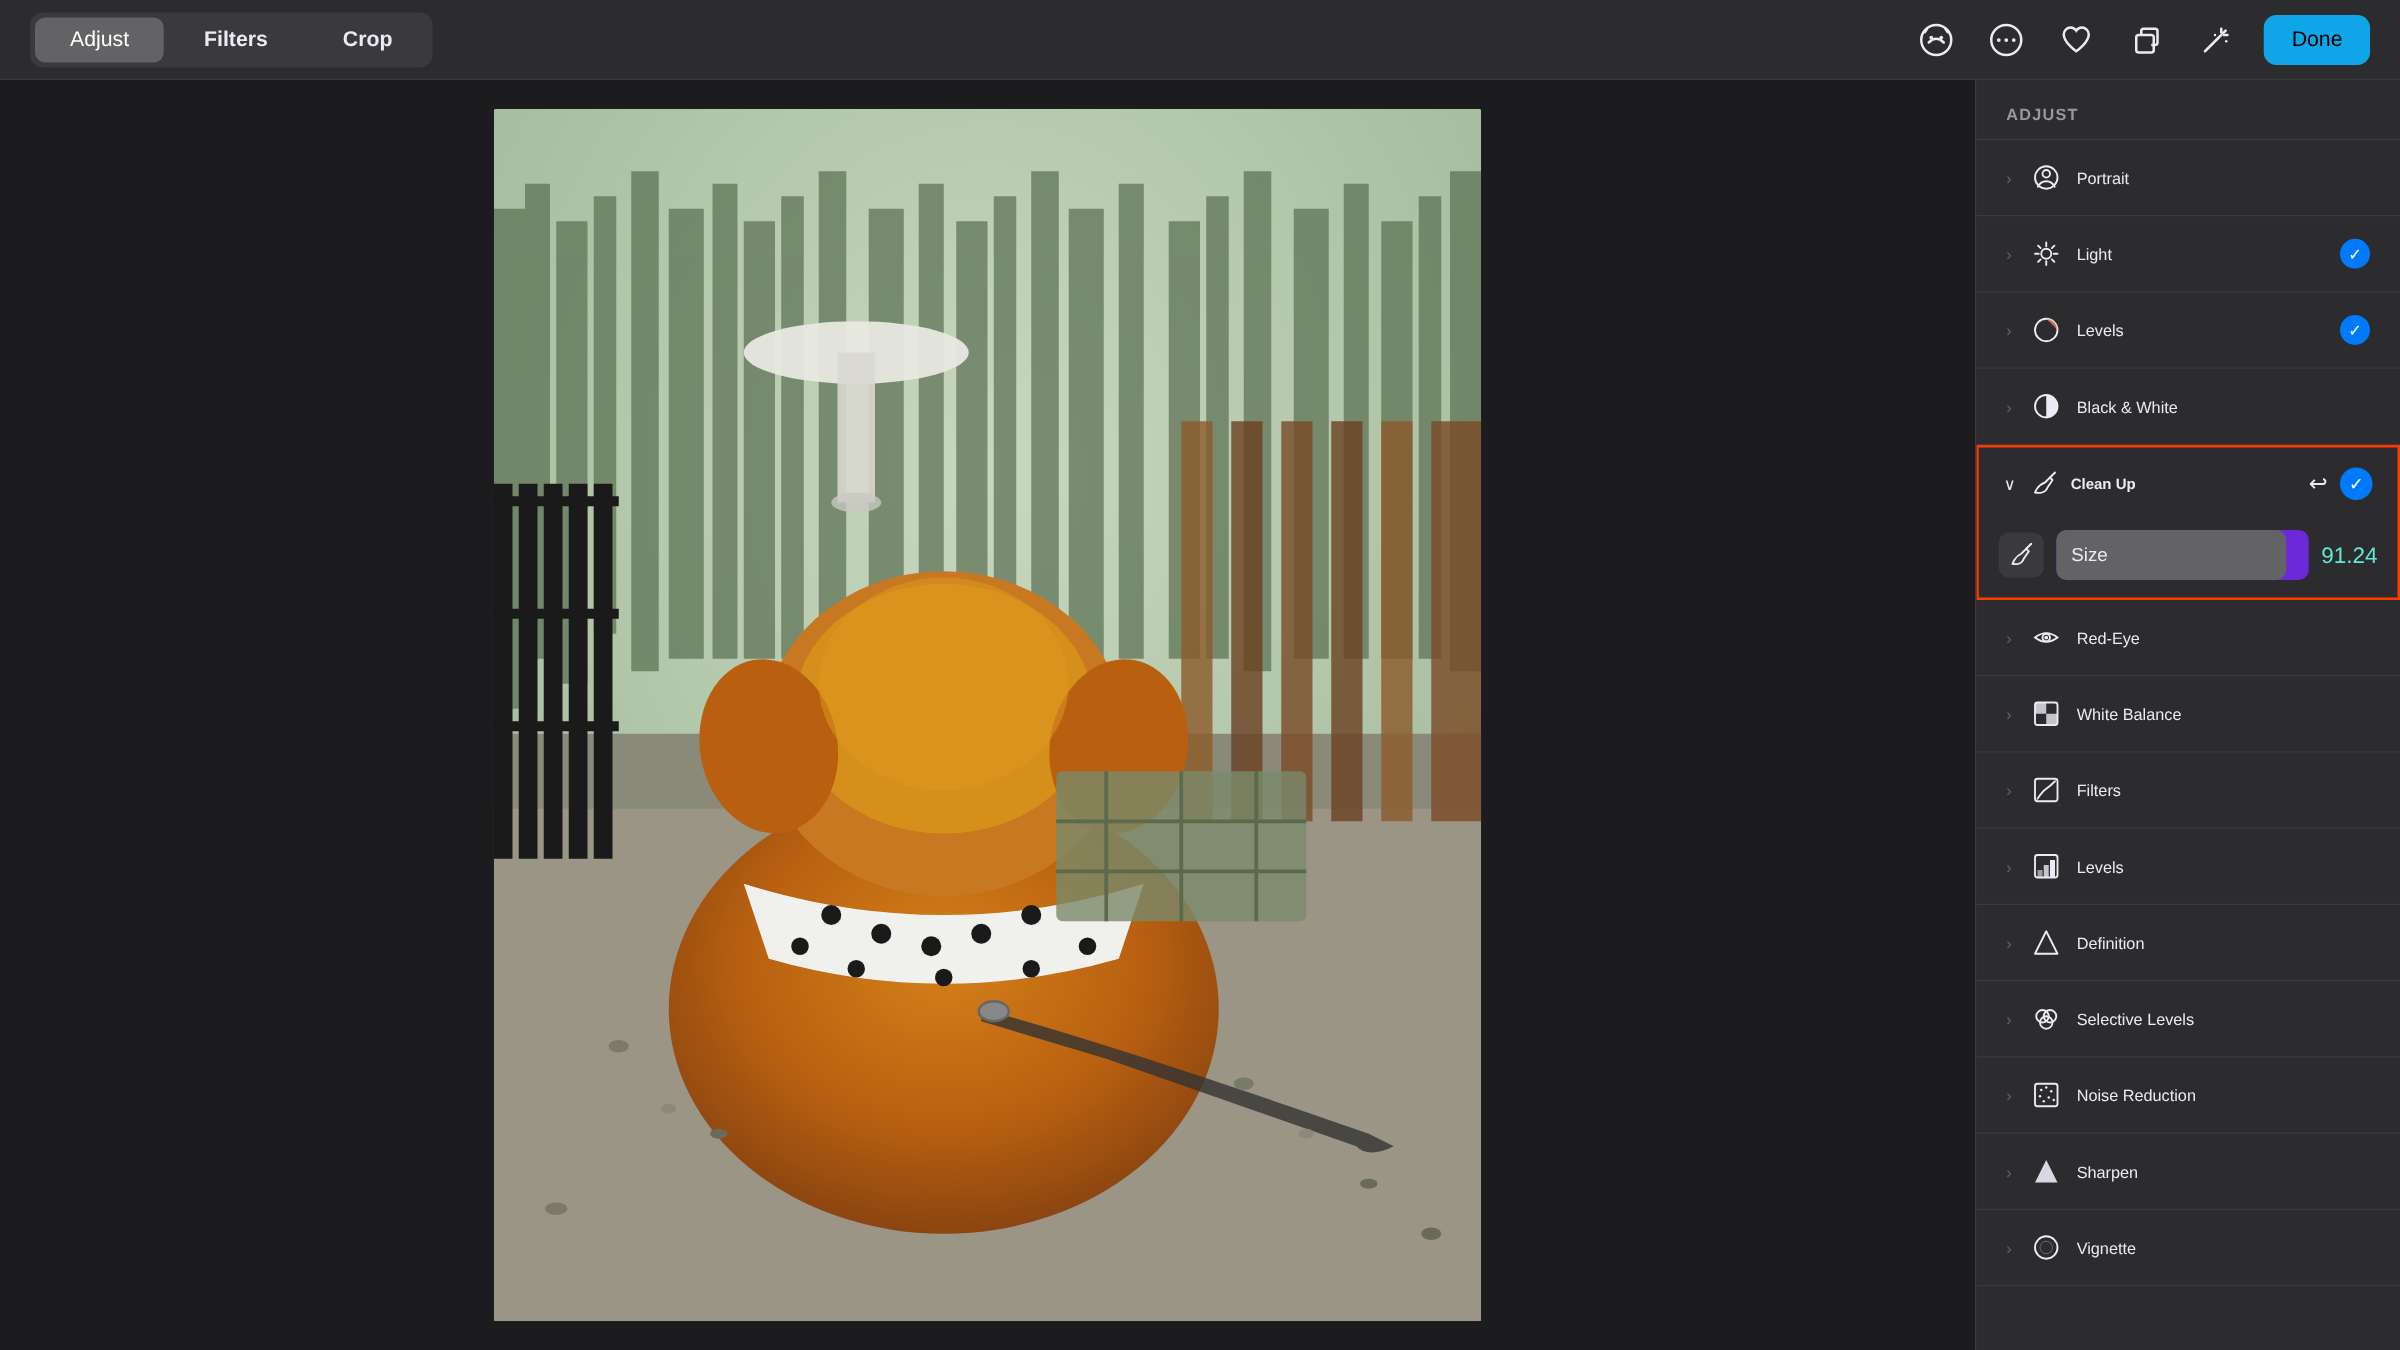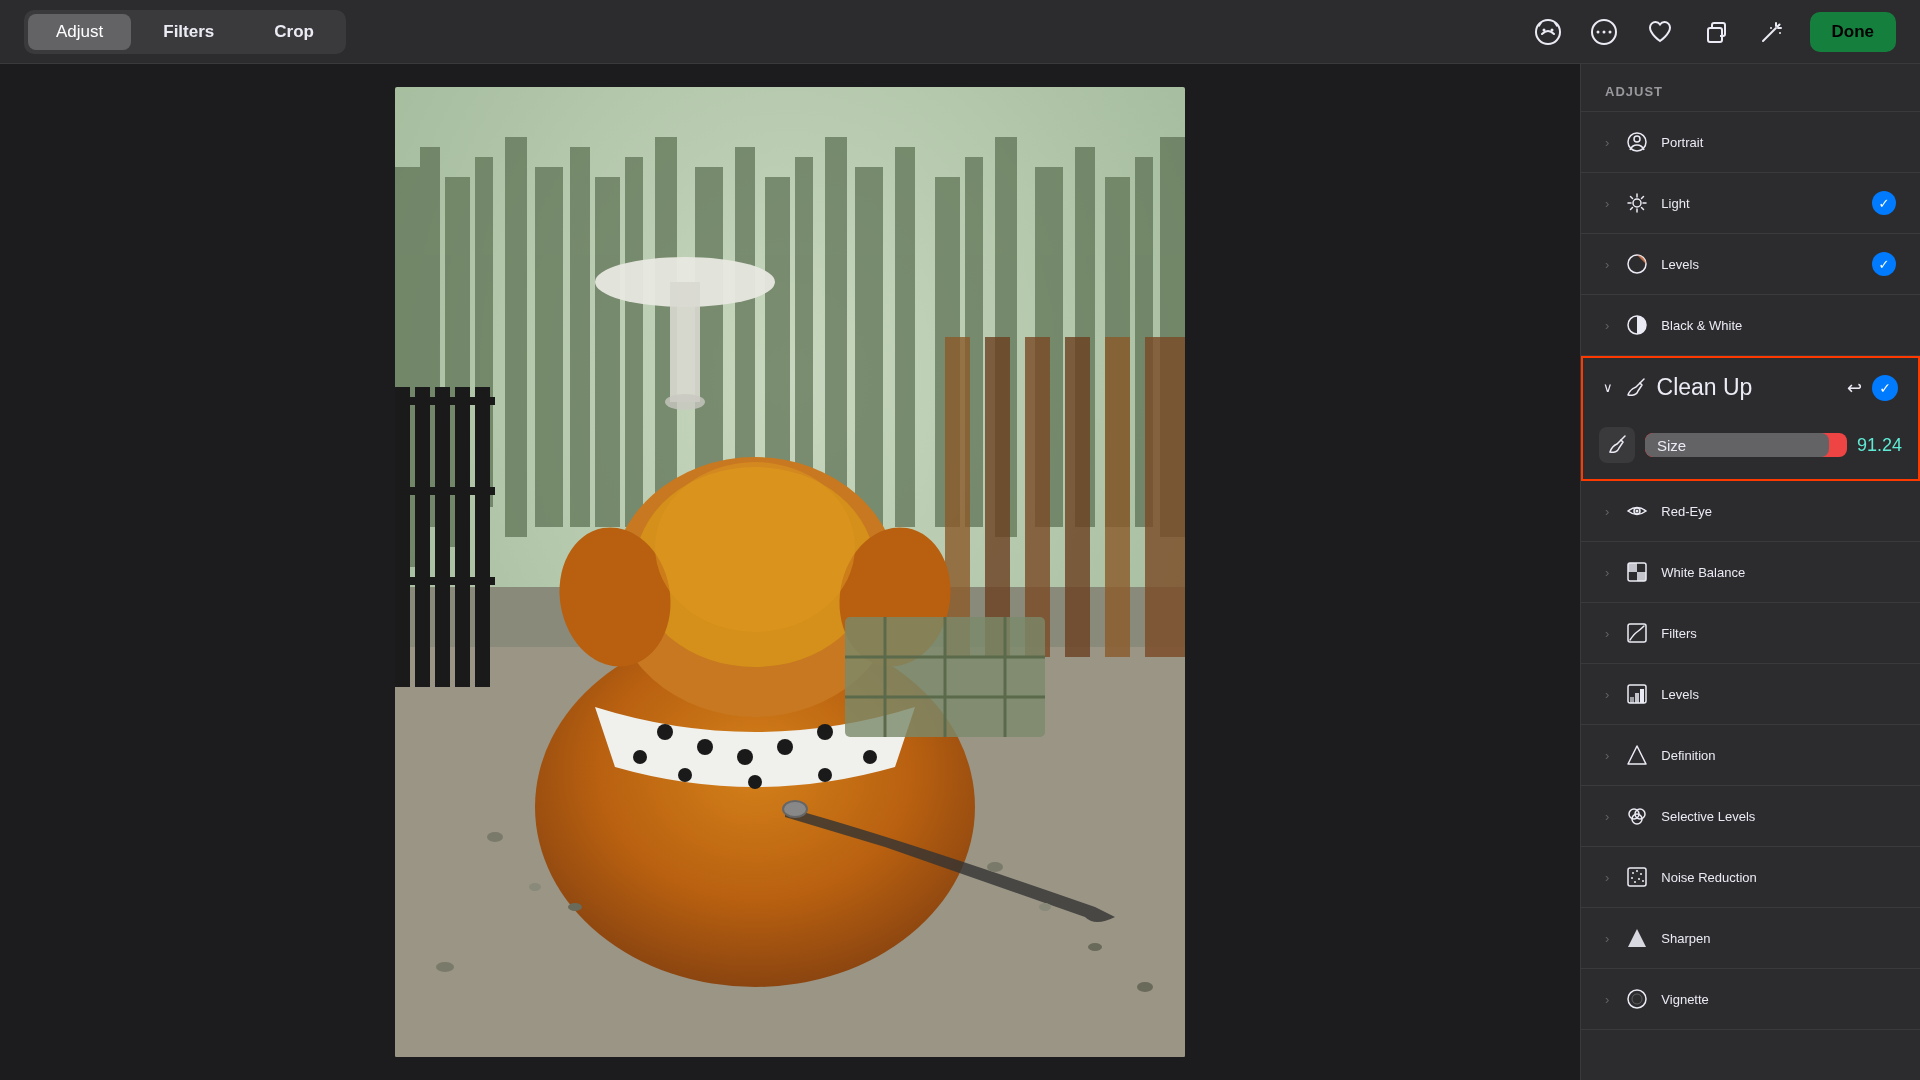--- a/index.html
+++ b/index.html
@@ -61,27 +61,27 @@
       height: 36px;
       display: flex;
       align-items: center;
       justify-content: center;
       cursor: pointer;
       color: #ebebf5;
       font-size: 22px;
     }
 
     .done-button {
-      background: #15803d;
+      background: #0ea5e9;
       color: #000000;
       border: none;
       border-radius: 10px;
       padding: 10px 22px;
       font-size: 17px;
-      font-weight: 700;
+      font-weight: 400;
       cursor: pointer;
     }
 
     
     .main-content {
       display: flex;
       flex: 1;
       overflow: hidden;
     }
 
@@ -208,22 +208,22 @@
       width: 24px;
       height: 24px;
       display: flex;
       align-items: center;
       justify-content: center;
       font-size: 18px;
     }
 
     .cleanup-label {
       flex: 1;
-      font-size: 23px;
-      font-weight: 400;
+      font-size: 12px;
+      font-weight: 700;
     }
 
     .cleanup-actions {
       display: flex;
       align-items: center;
       gap: 10px;
     }
 
     .cleanup-undo {
       color: #ebebf5;
@@ -266,22 +266,22 @@
     .size-slider-container {
       flex: 1;
       position: relative;
       height: 36px;
       display: flex;
       align-items: center;
     }
 
     .size-slider-track {
       width: 100%;
-      height: 24px;
-      background: #ef4444;
+      height: 40px;
+      background: #6d28d9;
       border-radius: 8px;
       position: relative;
       overflow: hidden;
     }
 
     .size-slider-fill {
       height: 100%;
       background: #636366;
       border-radius: 8px;
       width: 91.24%;

